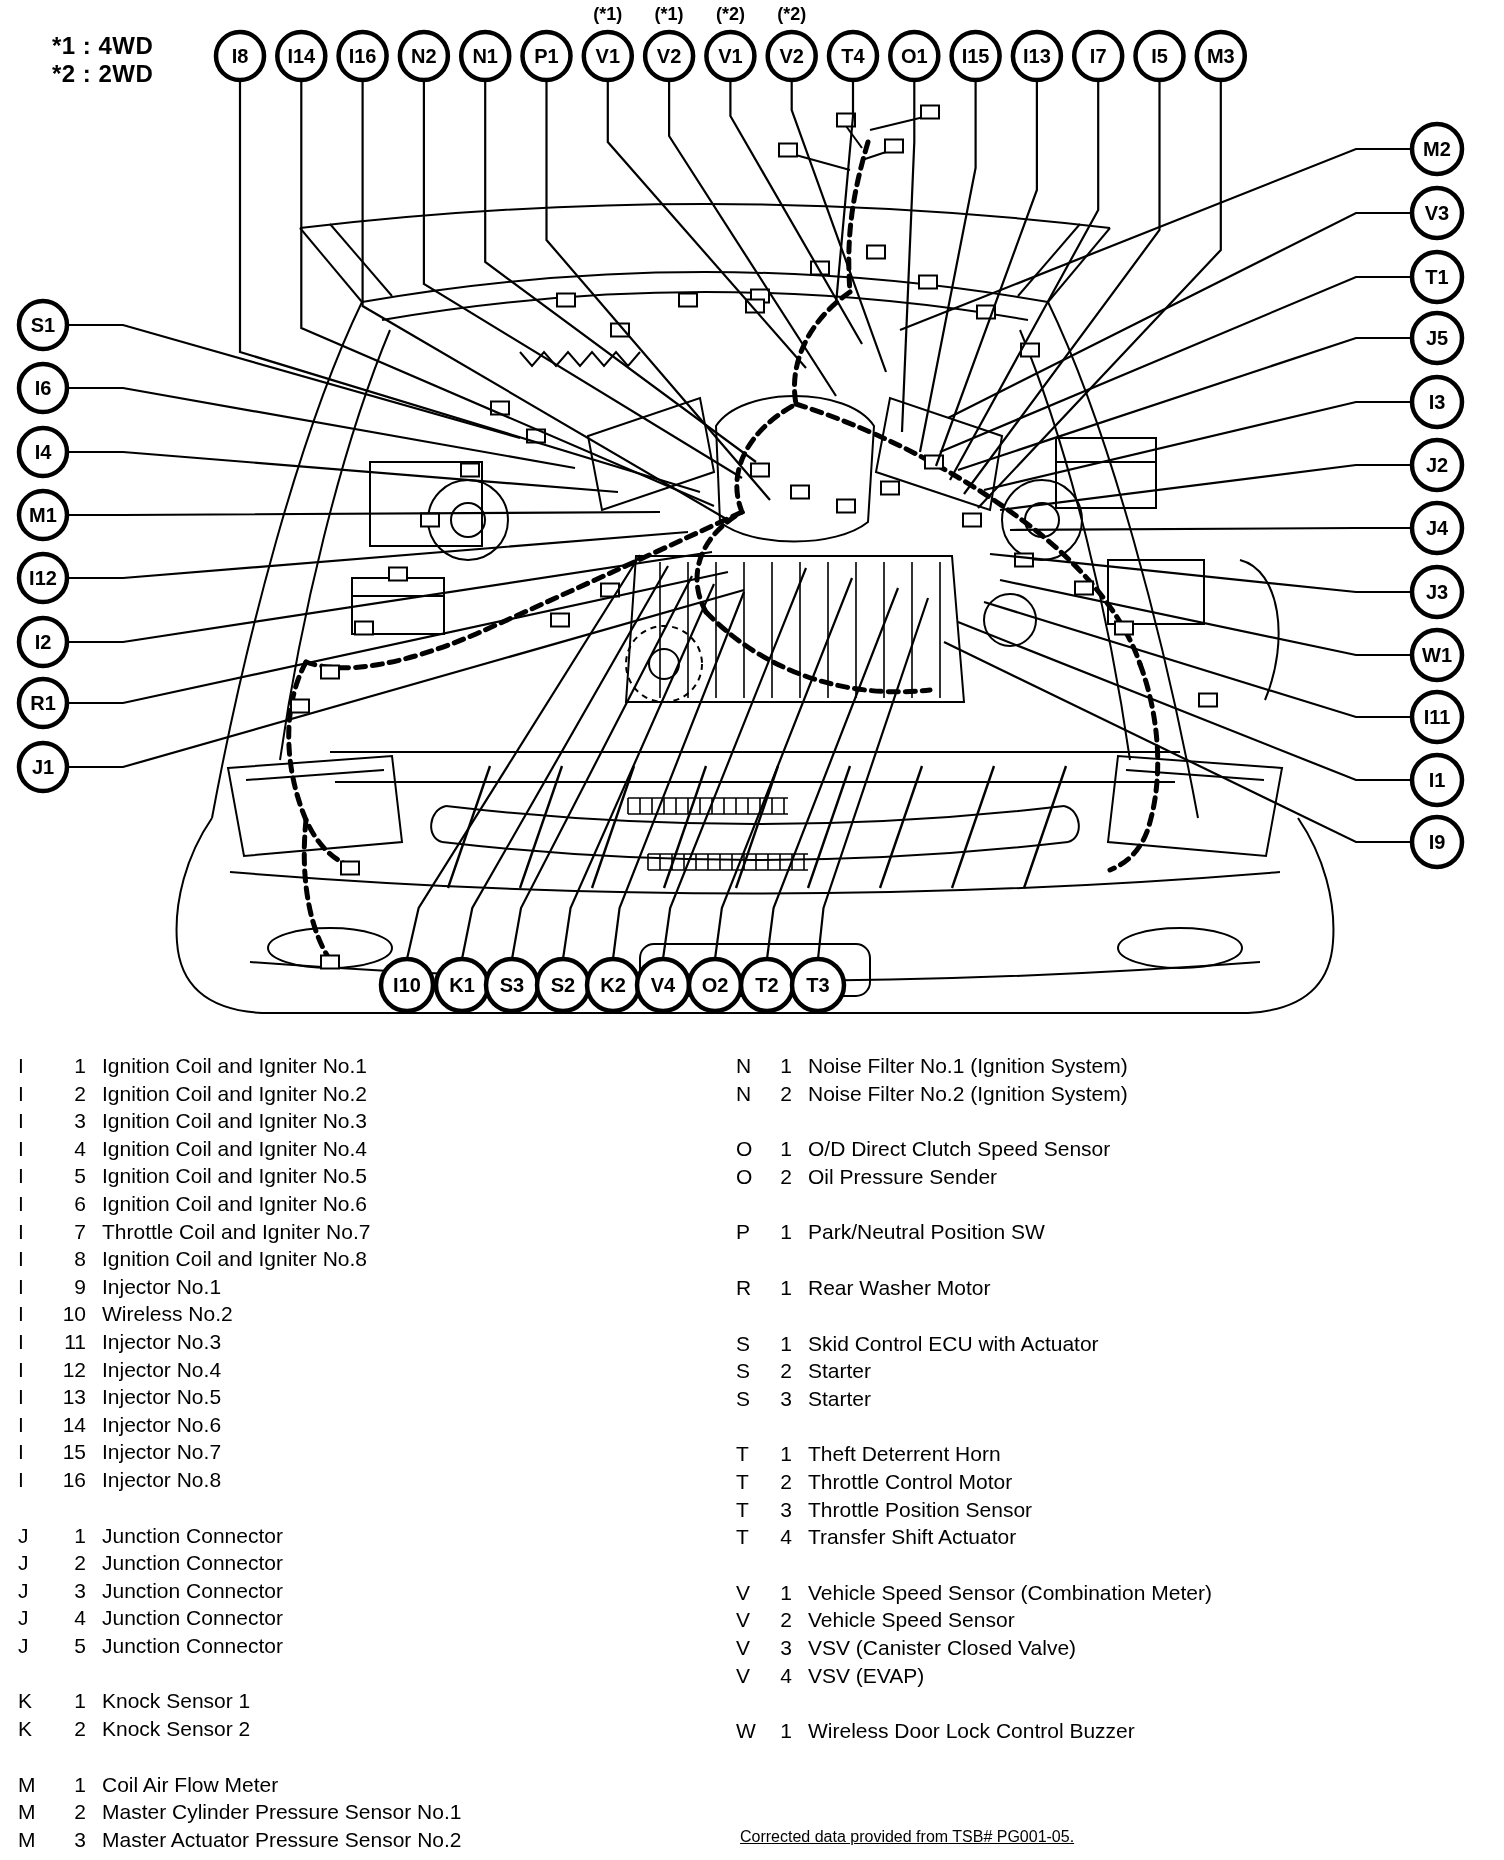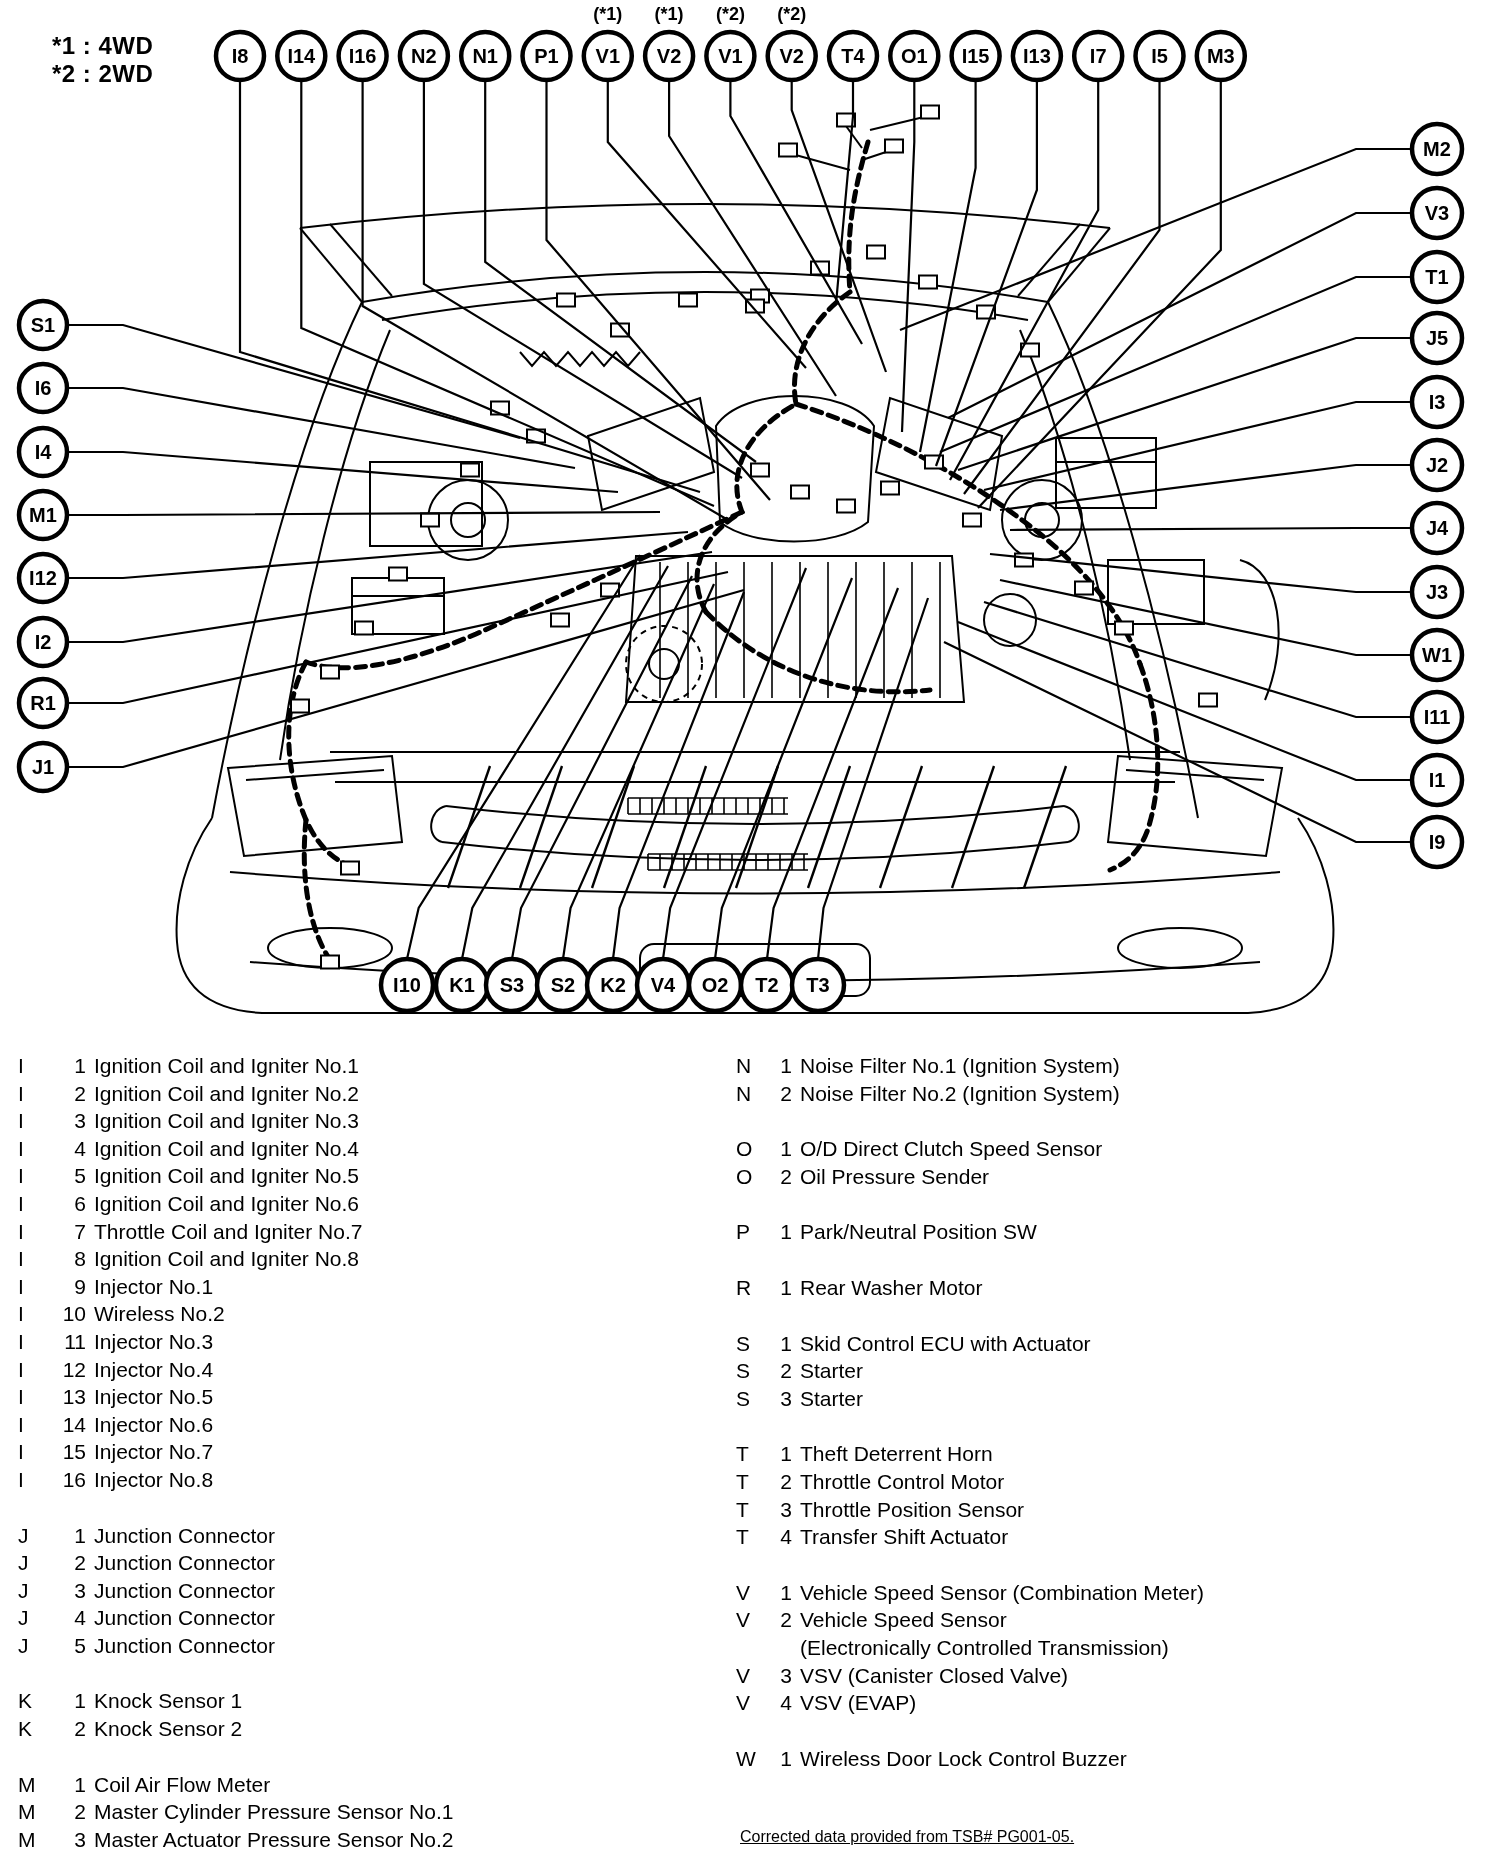--- a/index.html
+++ b/index.html
@@ -9,21 +9,21 @@
   .drive-note{position:absolute;left:52px;top:32px;font-size:24px;font-weight:bold;
         line-height:28px;letter-spacing:.5px;}
   .legend-col{position:absolute;font-size:21px;line-height:27.6px;}
   #legend-left{left:18px;top:1052px;width:660px;}
   #legend-right{left:736px;top:1052px;width:760px;}
   .legend-section{margin-bottom:28px;}
   .legend-row{display:flex;white-space:nowrap;}
   .l-letter{width:30px;flex:none;}
   .l-num{width:38px;flex:none;text-align:right;}
   #legend-right .l-num{width:26px;}
-  .l-desc{margin-left:8px;}
+  .l-desc{margin-left:16px;}
   .footnote{position:absolute;left:740px;top:1828px;font-size:16px;text-decoration:underline;}
 </style>
 </head>
 <body>
 
 <div class="page">
 
   <svg id="diagram" width="1504" height="1040" viewBox="0 0 1504 1040">
 
     <g id="car-art" stroke="#000" fill="none" stroke-width="2">
@@ -663,25 +663,20 @@
           <span class="l-letter">V</span>
           <span class="l-num">1</span>
           <span class="l-desc">Vehicle Speed Sensor (Combination Meter)</span>
         </div>
         <div class="legend-row">
           <span class="l-letter">V</span>
           <span class="l-num">2</span>
           <span class="l-desc">Vehicle Speed Sensor</span>
         </div>
         <div class="legend-row">
-          <span class="l-letter"></span>
-          <span class="l-num"></span>
-          <span class="l-desc">(Electronically Controlled Transmission)</span>
-        </div>
-        <div class="legend-row">
           <span class="l-letter">V</span>
           <span class="l-num">3</span>
           <span class="l-desc">VSV (Canister Closed Valve)</span>
         </div>
         <div class="legend-row">
           <span class="l-letter">V</span>
           <span class="l-num">4</span>
           <span class="l-desc">VSV (EVAP)</span>
         </div>
       </div>

